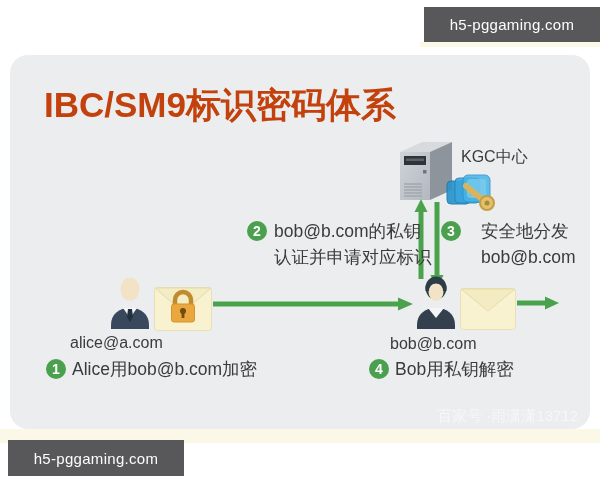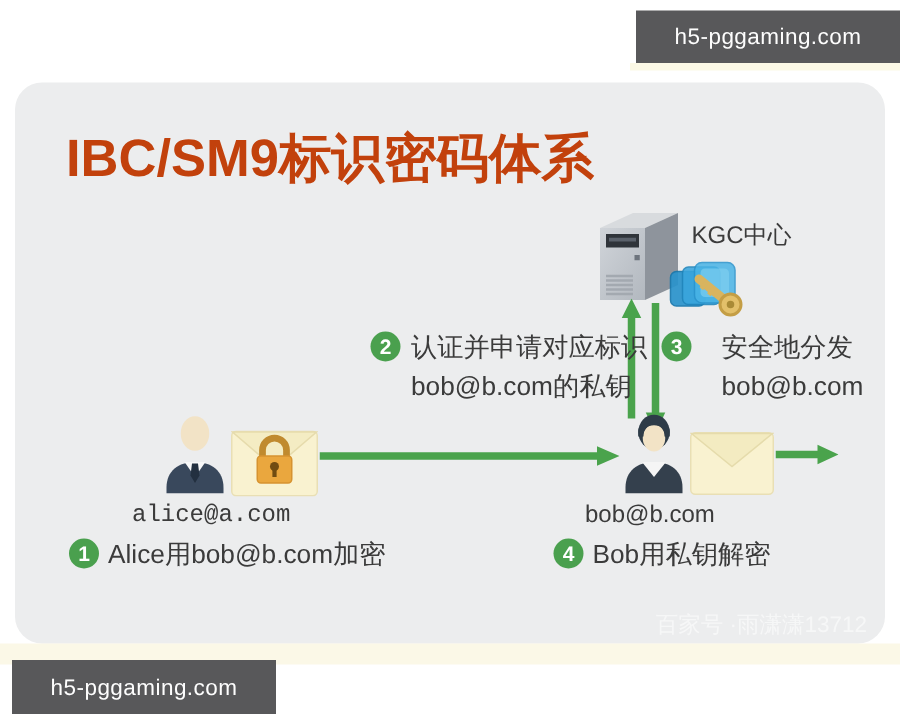--- a/index.html
+++ b/index.html
@@ -96,22 +96,22 @@
         <polygon points="1.5,13 8,0 14.5,13" stroke="none"></polygon>
       </g>
       <g fill="#4aa34c" stroke="#4aa34c">
         <line x1="24" y1="3" x2="24" y2="78" stroke-width="5"></line>
         <polygon points="17.5,76 24,90 30.5,76" stroke="none"></polygon>
       </g>
     </svg>
 
     <div class="step-badge" style="left:237px; top:166px;">2</div>
     <div class="step-text" style="left:264px; top:163px;">
+      <div>bob@b.com的私钥</div>
       <div>认证并申请对应标识</div>
-      <div>bob@b.com的私钥</div>
     </div>
 
     <div class="step-badge" style="left:431px; top:166px;">3</div>
     <div class="step-text" style="left:458px; top:163px;margin-left:13px;">
       <div>安全地分发</div>
       <div>bob@b.com</div>
     </div>
 
     <svg class="abs" style="left:97px; top:220px;" width="46" height="54" viewBox="0 0 46 54">
       <ellipse cx="23" cy="14" rx="9.5" ry="11.5" fill="#f2e3c6"></ellipse>
@@ -145,21 +145,21 @@
     <svg class="abs" style="left:450px; top:233px;" width="56" height="42" viewBox="0 0 56 42">
       <rect x="0.5" y="0.5" width="55" height="41" rx="3" fill="#f9f2d0" stroke="#e9dfb4"></rect>
       <polygon points="1,1 55,1 28,23" fill="#f3ebc1" stroke="#e5dbab" stroke-width="1"></polygon>
     </svg>
 
     <svg class="abs" style="left:507px; top:240px;" width="42" height="16" viewBox="0 0 42 16">
       <line x1="0" y1="8" x2="29" y2="8" stroke="#4aa34c" stroke-width="5"></line>
       <polygon points="28,1.5 42,8 28,14.5" fill="#4aa34c"></polygon>
     </svg>
 
-    <div class="abs label" style="left:78px; top:279px;font-family:Liberation Mono, monospace;">alice@a.com</div>
+    <div class="abs label" style="left:60px; top:279px;">alice@a.com</div>
     <div class="abs label" style="left:380px; top:280px;">bob@b.com</div>
 
     <div class="step-badge" style="left:36px; top:304px;">1</div>
     <div class="step-text" style="left:62px; top:301px;">Alice用bob@b.com加密</div>
 
     <div class="step-badge" style="left:359px; top:304px;">4</div>
     <div class="step-text" style="left:385px; top:301px;">Bob用私钥解密</div>
 
     <div id="faint-wm">百家号 ·雨潇潇13712</div>
   </div>

